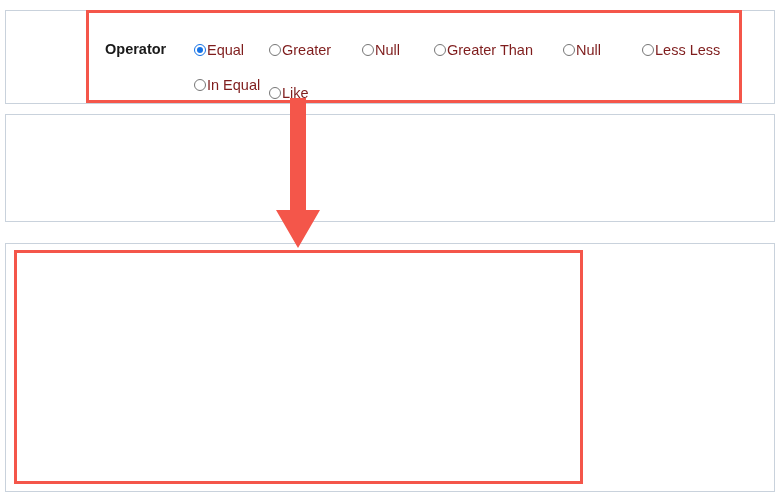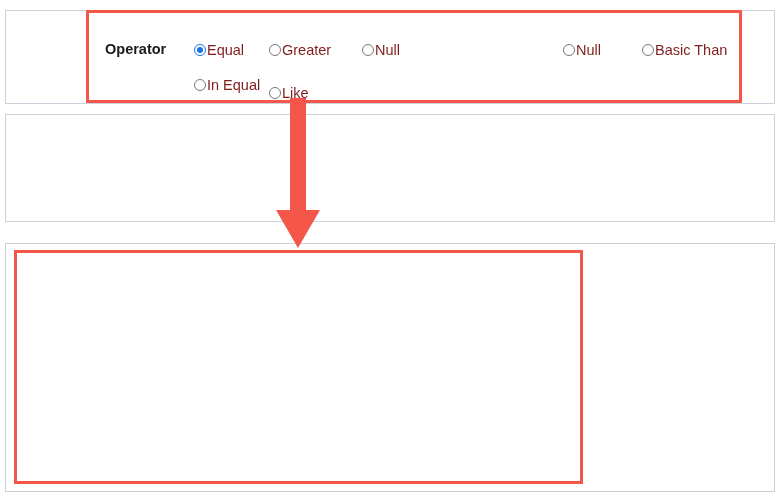--- a/index.html
+++ b/index.html
@@ -195,29 +195,33 @@
     <div class="radio-opt" style="left:263px; top:31px;">
       <span class="radio"></span>
       <span>Greater</span>
     </div>
 
     <div class="radio-opt" style="left:356px; top:31px;">
       <span class="radio"></span>
       <span>Null</span>
     </div>
 
+    <div class="radio-opt" style="left:428px; top:31px;">
+      <span class="radio"></span>
+      <span>Greater Than</span>
+    </div>
 
     <div class="radio-opt" style="left:557px; top:31px;">
       <span class="radio"></span>
       <span>Null</span>
     </div>
 
     <div class="radio-opt" style="left:636px; top:31px;">
       <span class="radio"></span>
-      <span>Basic Than</span>
+      <span>Less Less</span>
     </div>
 
     <div class="radio-opt" style="left:188px; top:66px;">
       <span class="radio"></span>
       <span>In Equal</span>
     </div>
 
     <div class="radio-opt" style="left:263px; top:66px;margin-top:8px;">
       <span class="radio"></span>
       <span>Like</span>

